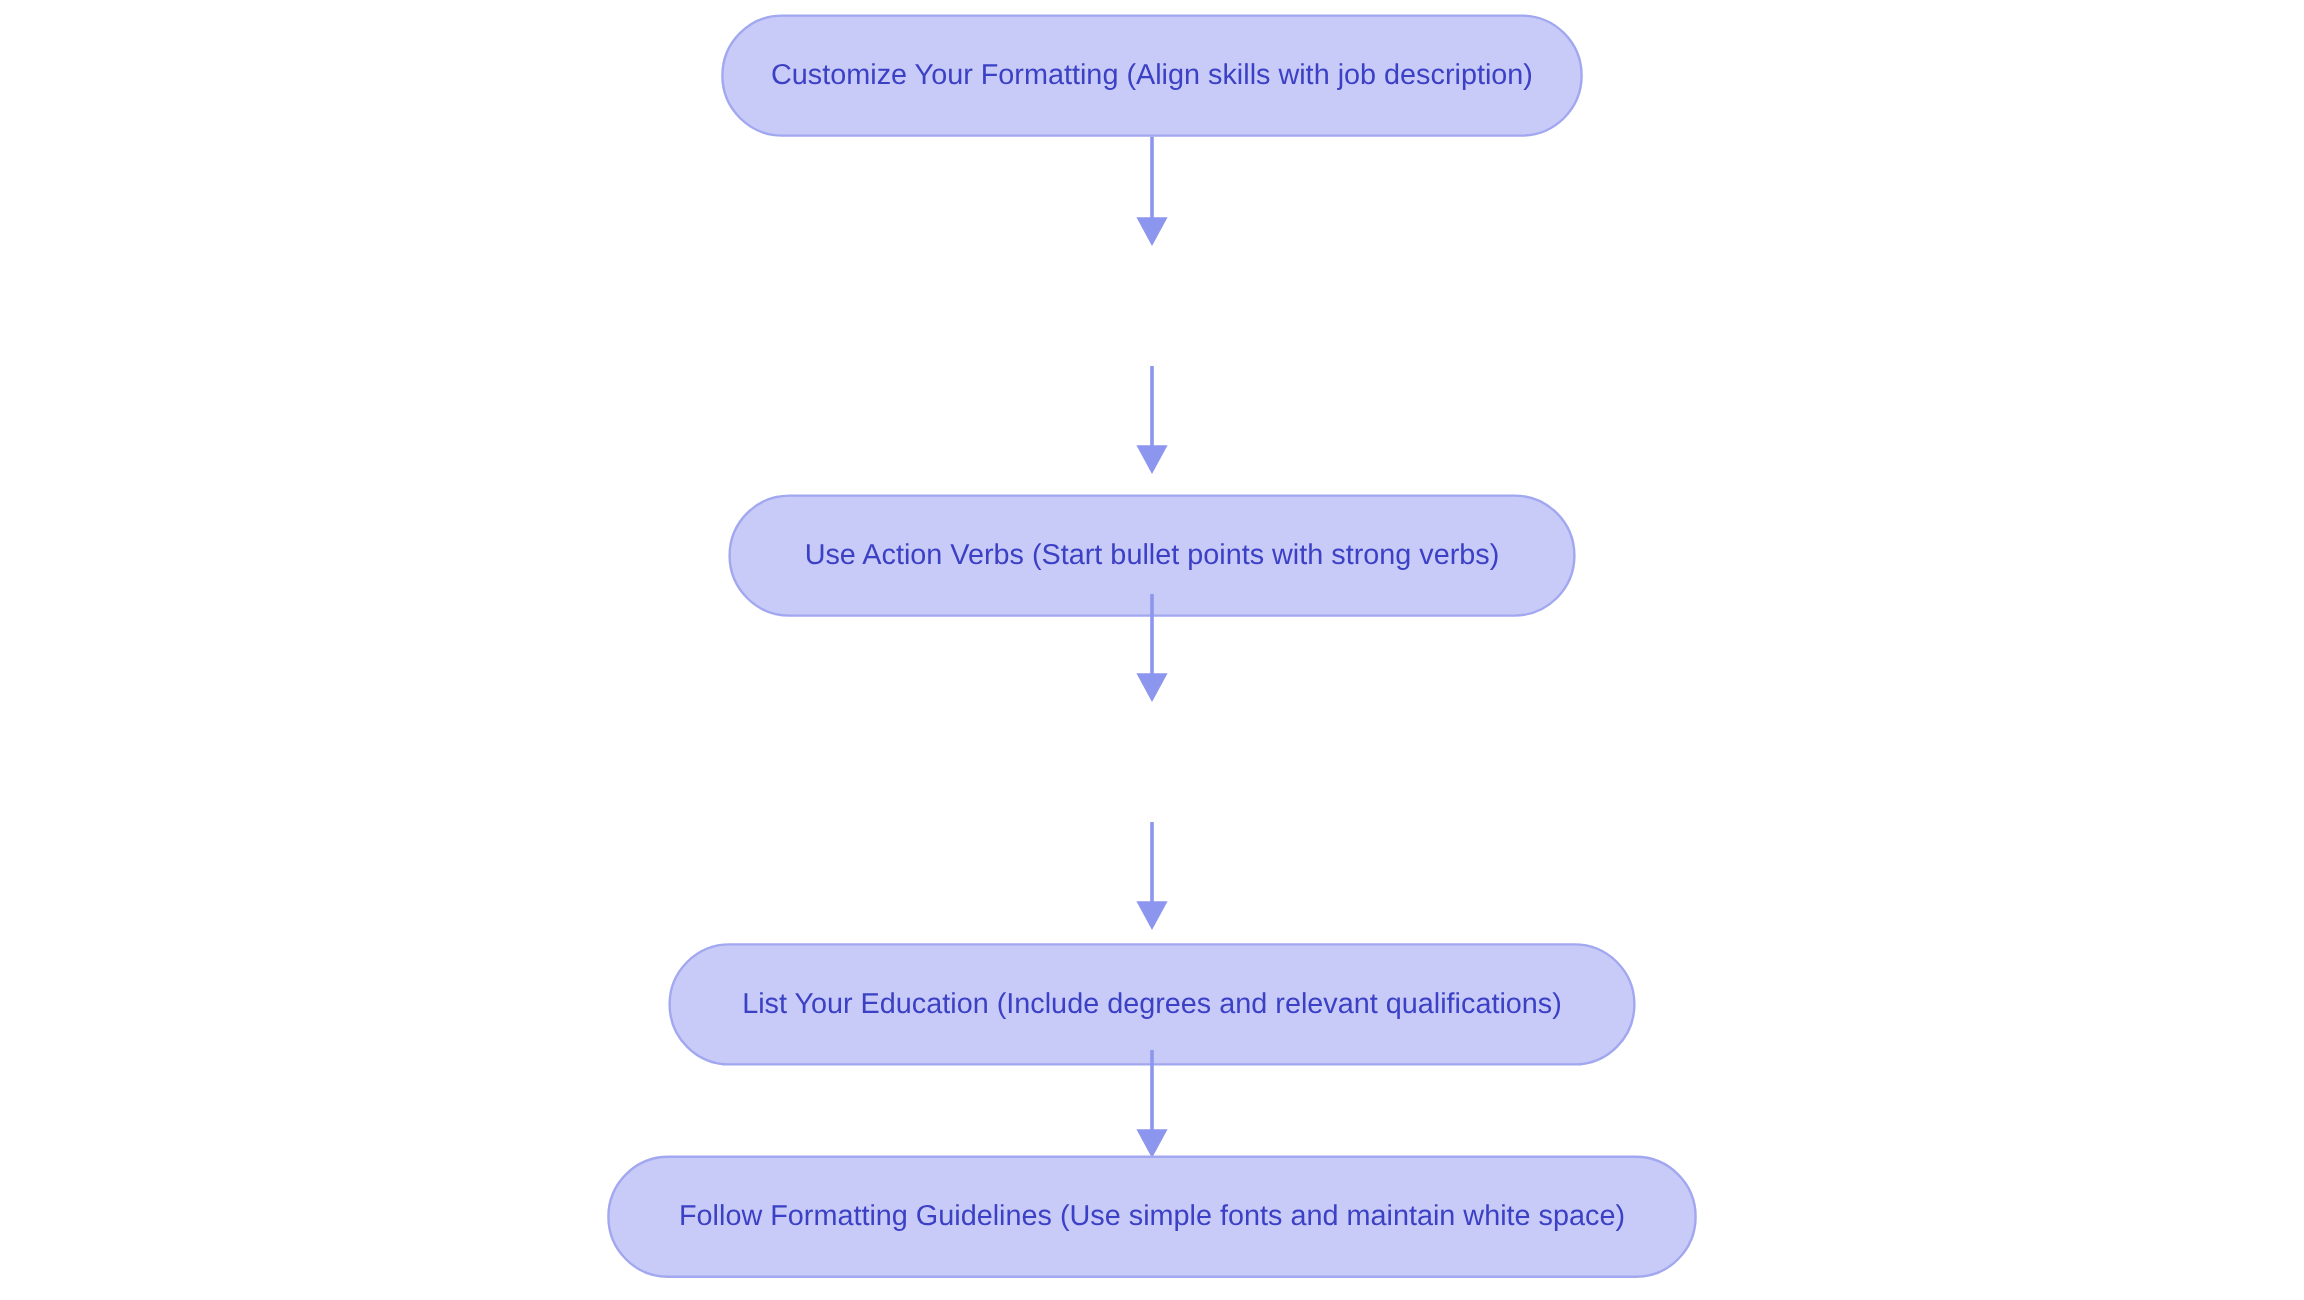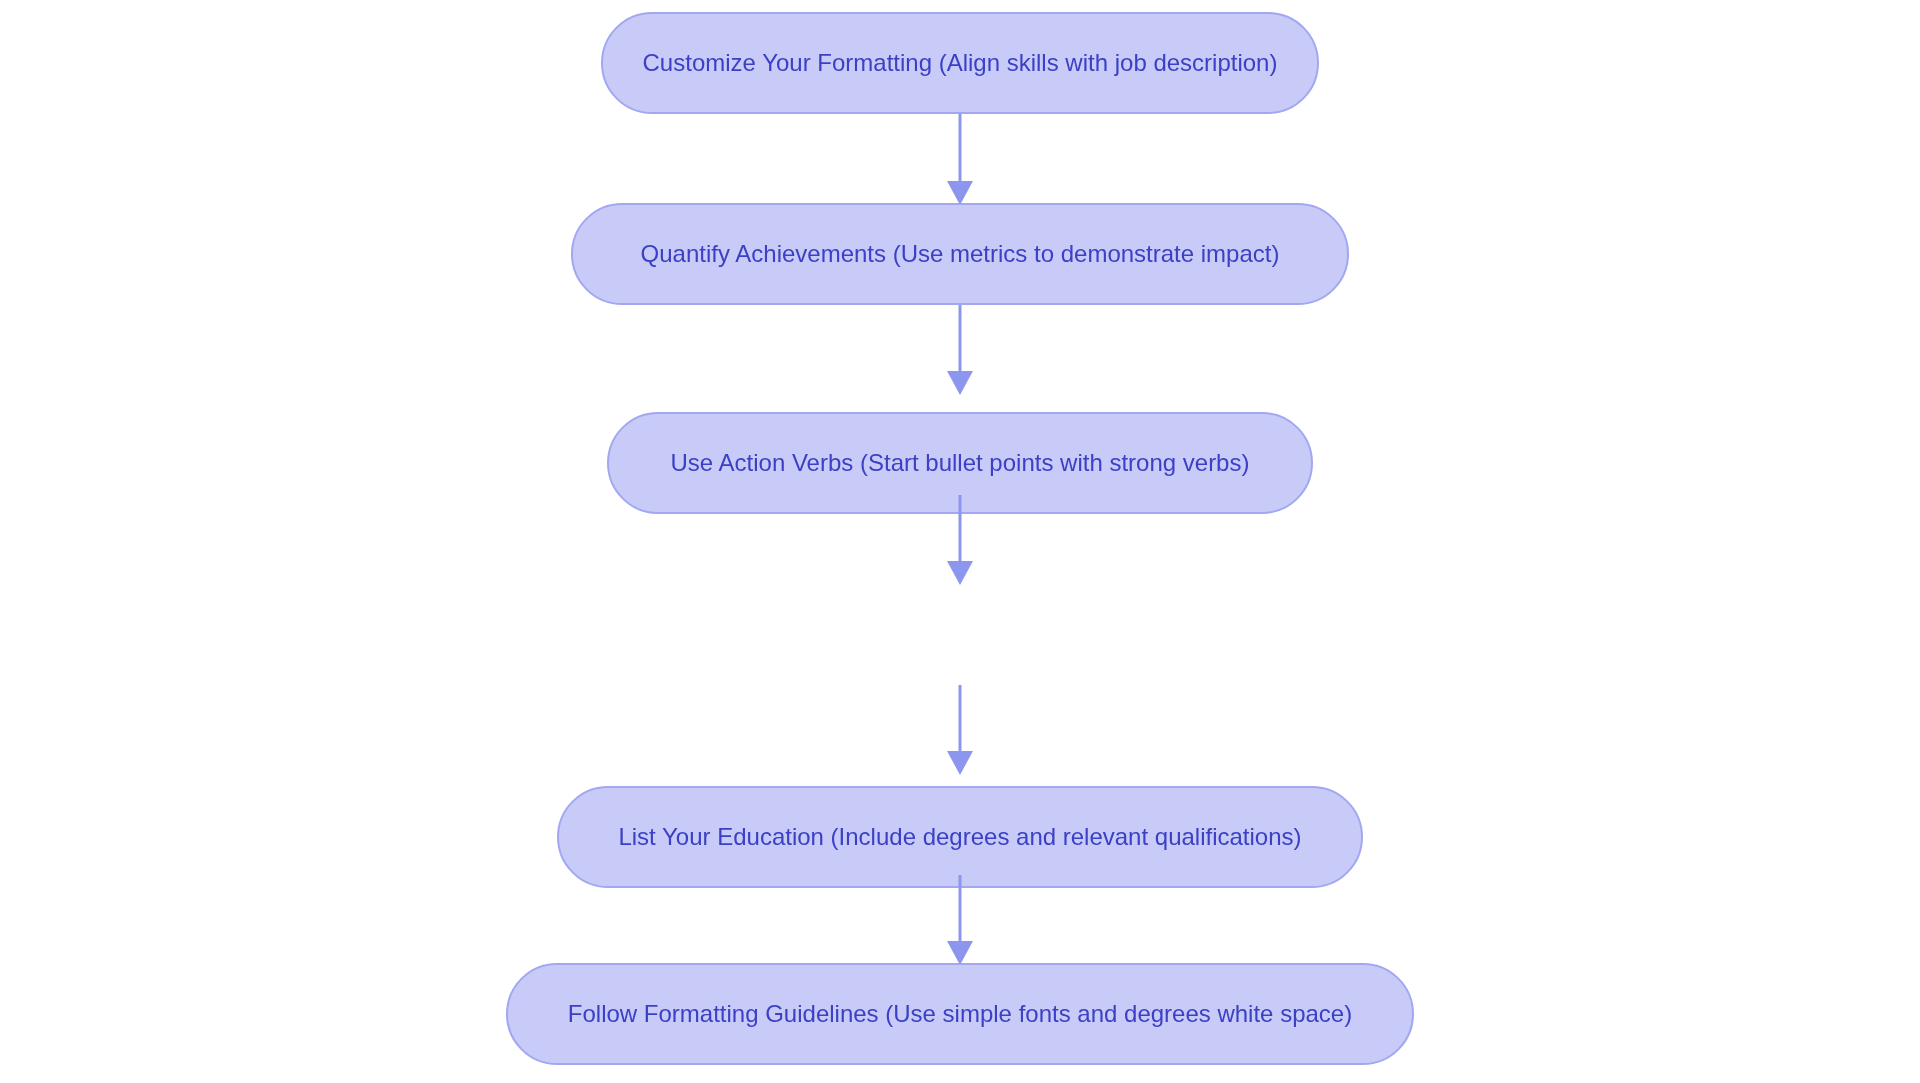--- a/index.html
+++ b/index.html
@@ -79,23 +79,20 @@
 
   <div class="node n1">
     <span>Customize Your Formatting (Align skills with job description)</span>
   </div>
 
   <div class="arrow a1">
     <div class="shaft"></div>
     <div class="head"></div>
   </div>
 
-  <div class="node n2">
-    <span>Quantify Achievements (Use metrics to demonstrate impact)</span>
-  </div>
 
   <div class="arrow a2">
     <div class="shaft"></div>
     <div class="head"></div>
   </div>
 
   <div class="node n3">
     <span>Use Action Verbs (Start bullet points with strong verbs)</span>
   </div>
 
@@ -113,16 +110,16 @@
   <div class="node n5">
     <span>List Your Education (Include degrees and relevant qualifications)</span>
   </div>
 
   <div class="arrow a5">
     <div class="shaft"></div>
     <div class="head"></div>
   </div>
 
   <div class="node n6">
-    <span>Follow Formatting Guidelines (Use simple fonts and degrees white space)</span>
+    <span>Follow Formatting Guidelines (Use simple fonts and maintain white space)</span>
   </div>
 
 </div>
 
 </body></html>

